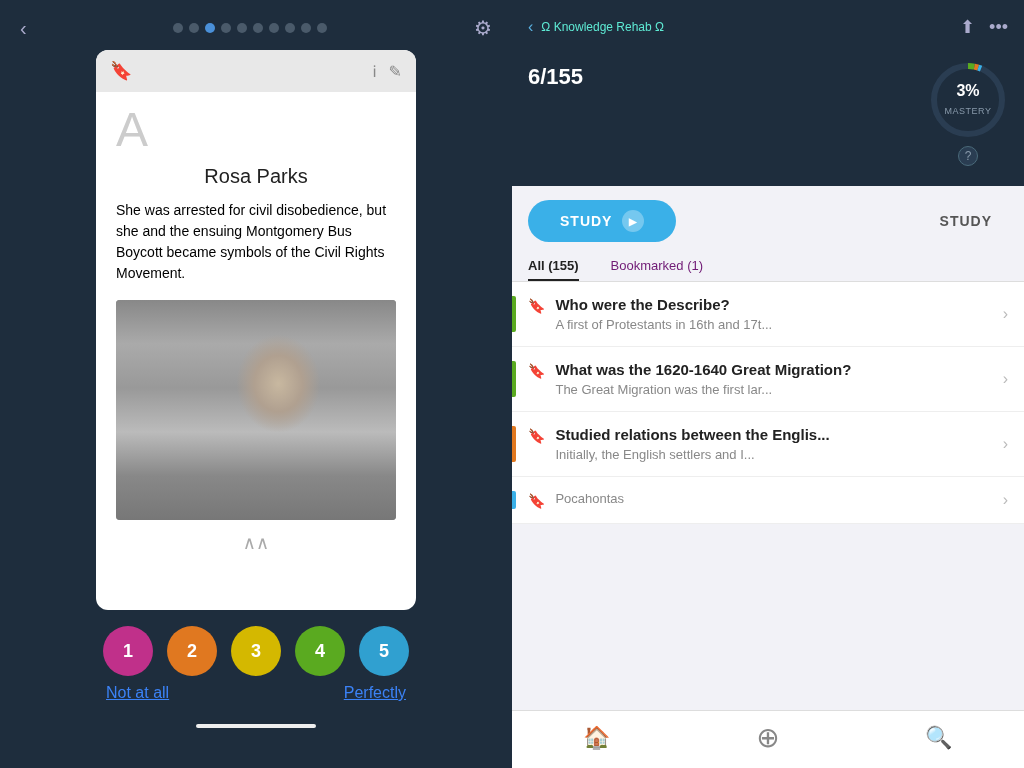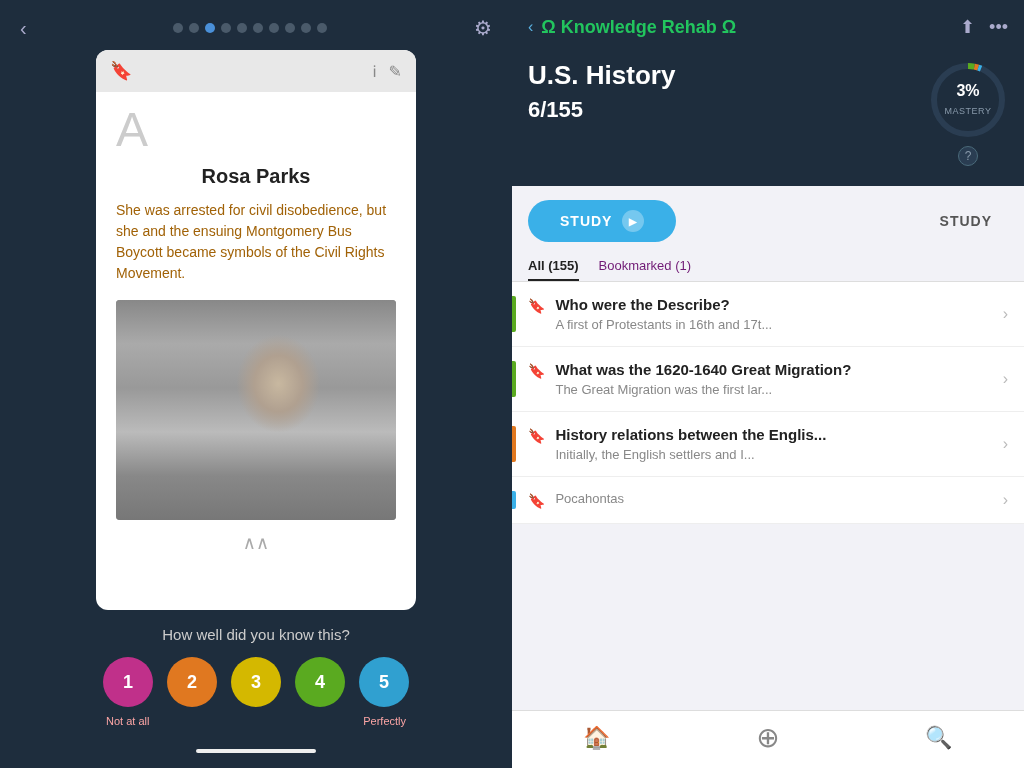--- a/index.html
+++ b/index.html
@@ -96,29 +96,29 @@
 
     .card-letter {
       font-size: 48px;
       color: #ccc;
       padding: 10px 20px 0;
       font-weight: 300;
     }
 
     .card-title {
       font-size: 20px;
-      font-weight: bold;
+      font-weight: normal;
       text-align: center;
       padding: 8px 20px 12px;
       color: #222;
     }
 
     .card-description {
       font-size: 14px;
-      color: #a16207;
+      color: #000000;
       padding: 0 20px 16px;
       line-height: 1.5;
     }
 
     .card-image {
       width: calc(100% - 40px);
       margin: 0 20px;
       height: 220px;
       background: #888;
       border-radius: 4px;
@@ -202,22 +202,23 @@
     .rating-btn-5 { background: #30a0d0; }
 
     .rating-labels-row {
       display: flex;
       width: 300px;
       justify-content: space-between;
       padding: 4px 0;
     }
 
     .rating-end-label {
-      color: #fca5a5;
-      font-size: 11px;
+      color: #3b82f6;
+      font-size: 16px;
+      text-decoration: underline;
     }
 
     .home-bar {
       width: 120px;
       height: 4px;
       background: #eee;
       border-radius: 2px;
       margin: 10px auto 6px;
     }
 
@@ -244,23 +245,22 @@
       align-items: center;
       gap: 8px;
     }
 
     .right-back-arrow {
       color: #5ab0e0;
       font-size: 16px;
     }
 
     .right-title-nav {
-      color: #22c55e;
-      font-size: 18px;
-      font-weight: bold;
+      color: #5eead4;
+      font-size: 12px;
     }
 
     .right-top-icons {
       display: flex;
       gap: 14px;
       align-items: center;
     }
 
     .share-icon, .more-icon {
       color: #aac;
@@ -396,21 +396,21 @@
       font-weight: 600;
       letter-spacing: 1px;
       cursor: pointer;
       padding: 10px 16px;
     }
 
     
     .tabs-row {
       background: #f2f2f7;
       display: flex;
-      gap: 0;
+      gap: 12px;
       padding: 10px 16px 0;
       border-bottom: 1px solid #ddd;
     }
 
     .tab {
       font-size: 13px;
       padding: 6px 0;
       margin-right: 20px;
       cursor: pointer;
       color: #701a75;
@@ -546,21 +546,20 @@
     <div class="card-image">
       <div class="photo-placeholder">
         <div class="photo-face"></div>
       </div>
     </div>
 
     <div class="double-chevron">∧∧</div>
   </div>
 
   <div class="rating-section">
-    <div class="rating-label">How well did you know this?</div>
     <div class="rating-buttons">
       <button class="rating-btn rating-btn-1">1</button>
       <button class="rating-btn rating-btn-2">2</button>
       <button class="rating-btn rating-btn-3">3</button>
       <button class="rating-btn rating-btn-4">4</button>
       <button class="rating-btn rating-btn-5">5</button>
     </div>
     <div class="rating-labels-row">
       <span class="rating-end-label">Not at all</span>
       <span class="rating-end-label">Perfectly</span>
@@ -578,21 +577,20 @@
       <span class="right-title-nav">Ω Knowledge Rehab Ω</span>
     </div>
     <div class="right-top-icons">
       <span class="share-icon">⬆</span>
       <span class="more-icon">•••</span>
     </div>
   </div>
 
   <div class="right-header">
     <div class="right-header-left">
-      <div class="subject-title">U.S. History</div>
       <div class="cards-studied-count">6/155</div>
     </div>
     <div class="mastery-circle-container">
       <div class="mastery-circle">
         <svg width="80" height="80" viewBox="0 0 80 80">
 
           <circle cx="40" cy="40" r="34" fill="none" stroke="#2a3d52" stroke-width="6"></circle>
 
           <circle cx="40" cy="40" r="34" fill="none" stroke="#5aaa20" stroke-width="6" stroke-dasharray="6.4 207" stroke-dashoffset="0"></circle>
 
@@ -640,21 +638,21 @@
         <div class="item-question">What was the 1620-1640 Great Migration?</div>
         <div class="item-answer">The Great Migration was the first lar...</div>
       </div>
       <span class="item-chevron">›</span>
     </div>
 
     <div class="card-list-item">
       <div class="item-color-bar" style="background:#e07820;"></div>
       <span class="item-bookmark">🔖</span>
       <div class="item-content">
-        <div class="item-question">History relations between the Englis...</div>
+        <div class="item-question">Studied relations between the Englis...</div>
         <div class="item-answer">Initially, the English settlers and I...</div>
       </div>
       <span class="item-chevron">›</span>
     </div>
 
     <div class="card-list-item">
       <div class="item-color-bar" style="background:#3ab0e8;"></div>
       <span class="item-bookmark">🔖</span>
       <div class="item-content">
         <div class="item-answer">Pocahontas</div>

